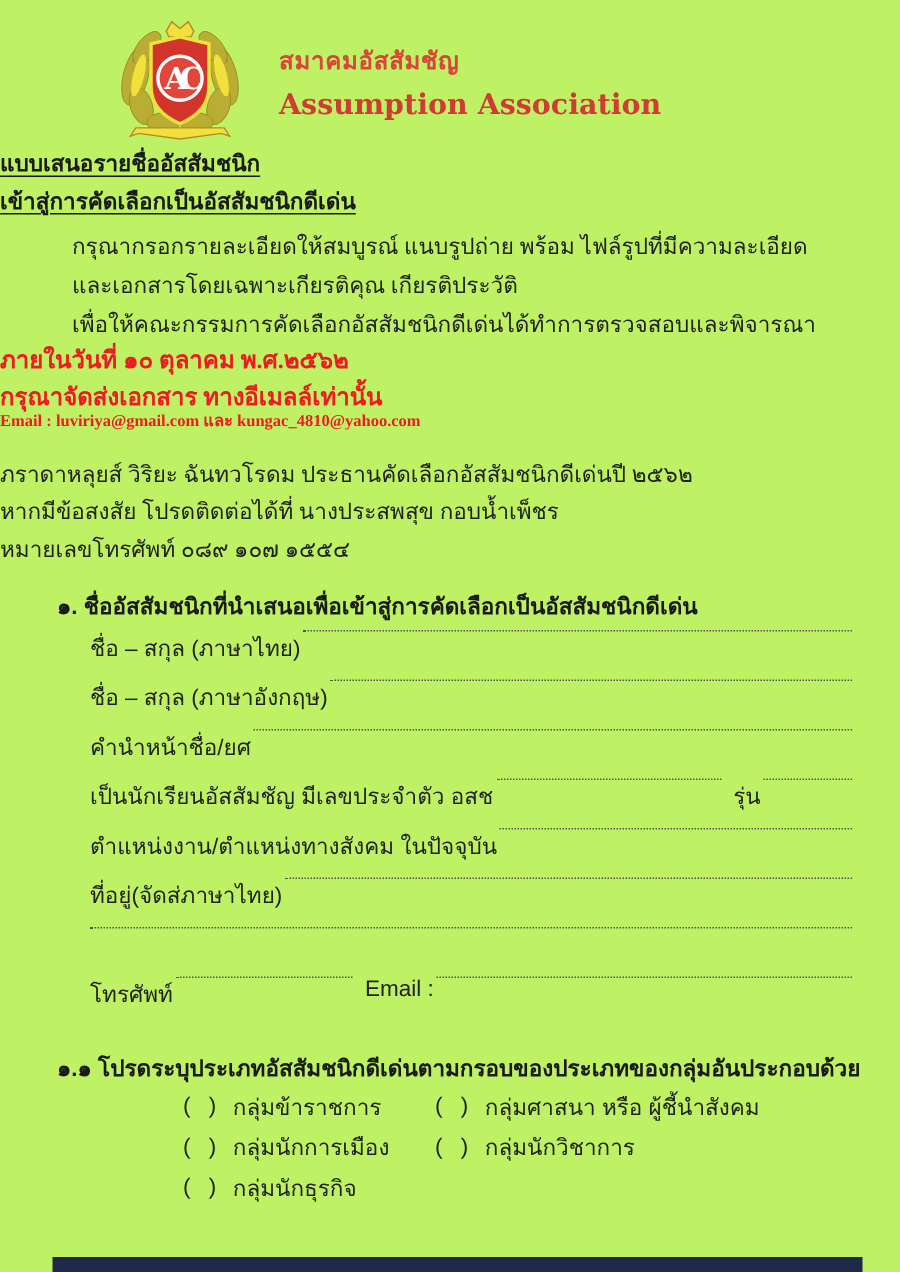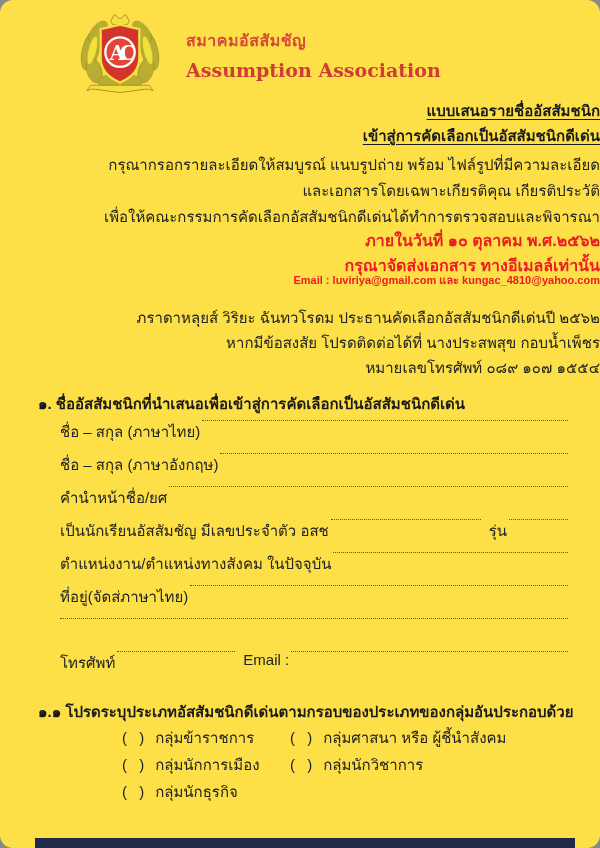--- a/index.html
+++ b/index.html
@@ -1,29 +1,29 @@
 <!DOCTYPE html>
 <html><head>
 <meta charset="utf-8">
 <style>
   html,body{margin:0;padding:0;background:#888;}
   .page{
-    position:relative;width:600px;height:848px;margin:0 auto;background:#fde047;
-    font-family:"Liberation Sans","DejaVu Sans",sans-serif;color:#1a1a1a;overflow:hidden;border-radius:13px;
+    position:relative;width:600px;height:848px;margin:0 auto;background:#bef264;
+    font-family:"Liberation Sans","DejaVu Sans",sans-serif;color:#1a1a1a;overflow:hidden;
   }
   
   .logo-row{position:absolute;top:11px;left:74px;display:flex;align-items:center;gap:20px;}
   .crest{width:92px;height:86px;flex:0 0 auto;}
   .logo-text .thai{font-size:16px;font-weight:bold;color:#d9453a;letter-spacing:.5px;}
   .logo-text .eng{font-family:"DejaVu Serif","Liberation Serif",serif;font-size:19px;font-weight:bold;color:#cf3b35;margin-top:6px;}
   
-  .center{position:absolute;left:0;right:0;text-align:right;}
+  .center{position:absolute;left:0;right:0;text-align:left;font-family:Liberation Serif, serif;}
   .doc-title{top:98px;font-size:15px;font-weight:bold;line-height:25px;}
   .doc-title div{text-decoration:underline;text-underline-offset:3px;}
-  .intro{top:152px;font-size:15px;line-height:26px;color:#222;}
+  .intro{top:152px;font-size:15px;line-height:26px;color:#222;margin-left:48px;}
   .deadline{top:228px;font-size:16px;font-weight:bold;line-height:25px;color:#ed1c24;}
   .email-line{top:271px;font-size:11px;color:#ed1c24;font-weight:bold;}
   .info{top:305px;font-size:15px;line-height:25px;color:#222;}
   
   .section-heading{position:absolute;left:38px;top:392px;font-size:15px;font-weight:bold;}
   .fields{position:absolute;left:60px;right:30px;top:420px;}
   .frow{display:flex;align-items:flex-start;height:20px;margin-bottom:13px;font-size:15px;color:#222;white-space:nowrap;}
   .dots{flex:1 1 auto;border-bottom:1.5px dotted #555;margin:0 2px 3px 2px;min-width:30px;}
   .dots.short{flex:0 0 150px;}
   .dots.tel{flex:0 0 118px;}

